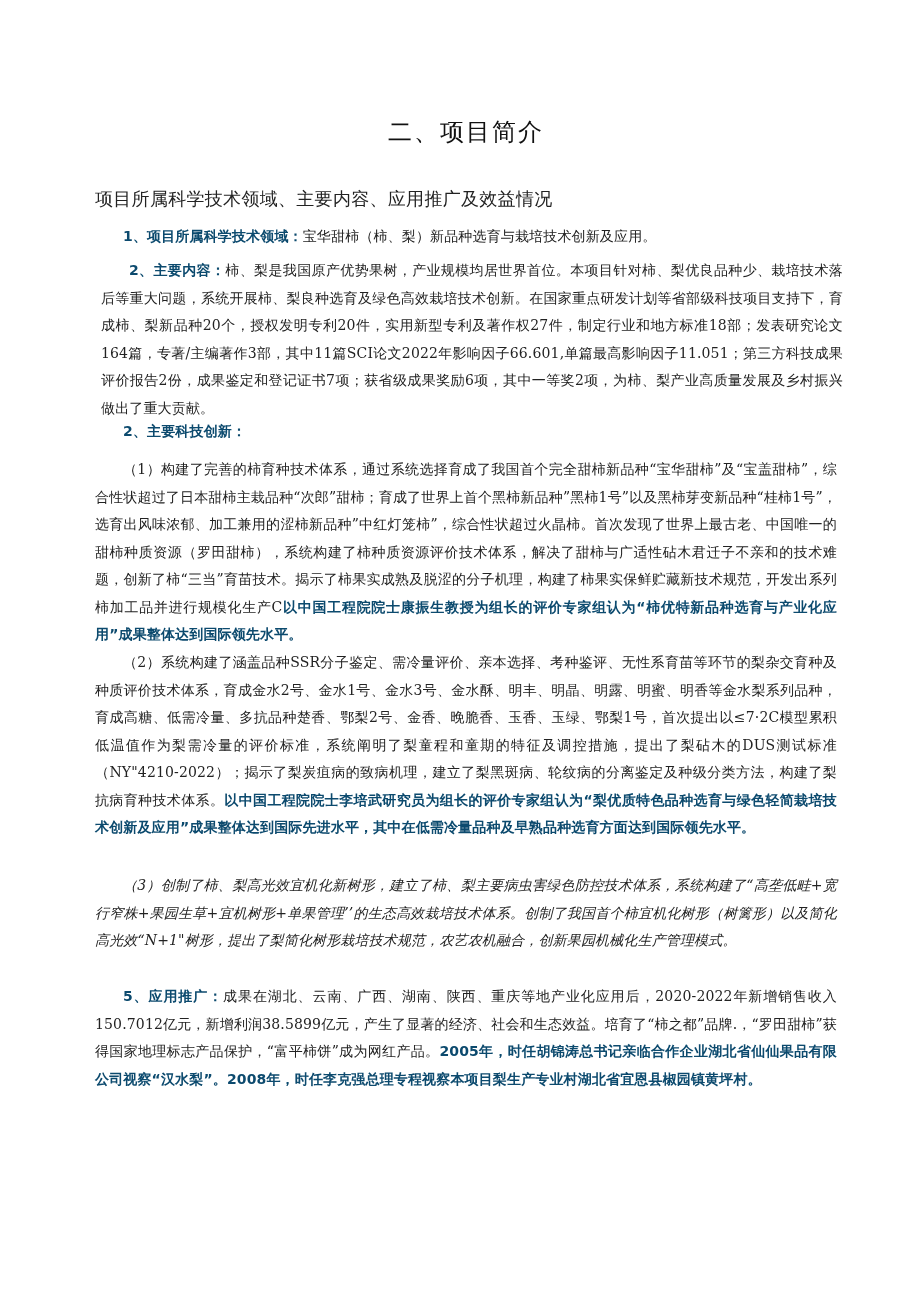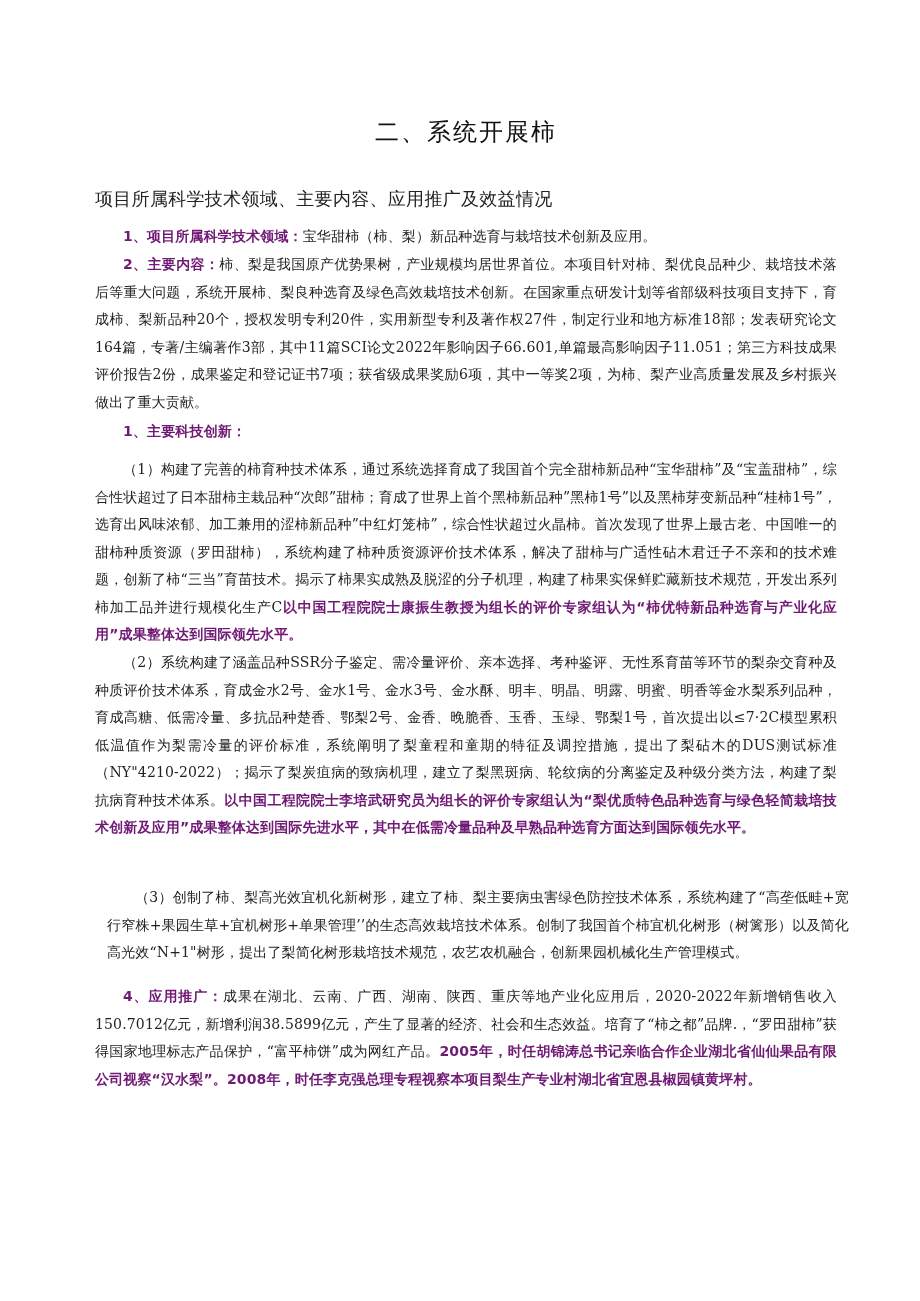--- a/index.html
+++ b/index.html
@@ -5,36 +5,36 @@
   html, body { margin: 0; padding: 0; background: #ffffff; }
   body { width: 920px; height: 1301px; position: relative; overflow: hidden;
          font-family: "DejaVu Serif", "Liberation Serif", serif; color: #1a1a1a; }
   .page { position: absolute; left: 95px; top: 0; width: 742px; }
   .title { position: absolute; left: 0; width: 742px; top: 116px; text-align: center;
            font-family: "DejaVu Sans", "Liberation Sans", sans-serif; font-size: 24px; letter-spacing: 2px; color: #111; }
   .subtitle { position: absolute; left: 0; top: 187px; font-size: 18px; letter-spacing: 0.3px; color: #222; }
   .para { position: absolute; left: 0; width: 742px; font-size: 14px; line-height: 27.5px;
           text-align: justify; text-indent: 28px; color: #222; letter-spacing: 0.15px; }
   .para.sub { text-indent: 28px; }
-  .b { font-family: "DejaVu Sans", "Liberation Sans", sans-serif; font-weight: bold; color: #701a75; }
+  .b { font-family: "DejaVu Sans", "Liberation Sans", sans-serif; font-weight: bold; color: #0c4a6e; }
 </style>
 </head>
 <body>
 
 <div class="page">
-  <div class="title">二、系统开展柿</div>
+  <div class="title">二、项目简介</div>
 
   <div class="subtitle">项目所属科学技术领域、主要内容、应用推广及效益情况</div>
 
   <p class="para" style="top:223px; margin:0;"><span class="b">1、项目所属科学技术领域：</span><span>宝华甜柿（柿、梨）新品种选育与栽培技术创新及应用。</span></p>
 
-  <p class="para" style="top:251px; margin:0;"><span class="b">2、主要内容：</span><span>柿、梨是我国原产优势果树，产业规模均居世界首位。本项目针对柿、梨优良品种少、栽培技术落后等重大问题，系统开展柿、梨良种选育及绿色高效栽培技术创新。在国家重点研发计划等省部级科技项目支持下，育成柿、梨新品种20个，授权发明专利20件，实用新型专利及著作权27件，制定行业和地方标准18部；发表研究论文164篇，专著/主编著作3部，其中11篇SCI论文2022年影响因子66.601,单篇最高影响因子11.051；第三方科技成果评价报告2份，成果鉴定和登记证书7项；获省级成果奖励6项，其中一等奖2项，为柿、梨产业高质量发展及乡村振兴做出了重大贡献。</span></p>
+  <p class="para" style="top:251px; margin:6px;"><span class="b">2、主要内容：</span><span>柿、梨是我国原产优势果树，产业规模均居世界首位。本项目针对柿、梨优良品种少、栽培技术落后等重大问题，系统开展柿、梨良种选育及绿色高效栽培技术创新。在国家重点研发计划等省部级科技项目支持下，育成柿、梨新品种20个，授权发明专利20件，实用新型专利及著作权27件，制定行业和地方标准18部；发表研究论文164篇，专著/主编著作3部，其中11篇SCI论文2022年影响因子66.601,单篇最高影响因子11.051；第三方科技成果评价报告2份，成果鉴定和登记证书7项；获省级成果奖励6项，其中一等奖2项，为柿、梨产业高质量发展及乡村振兴做出了重大贡献。</span></p>
 
-  <p class="para" style="top:418px; margin:0;"><span class="b">1、主要科技创新：</span></p>
+  <p class="para" style="top:418px; margin:0;"><span class="b">2、主要科技创新：</span></p>
 
   <p class="para sub" style="top:456px; margin:0;"><span>（1）构建了完善的柿育种技术体系，通过系统选择育成了我国首个完全甜柿新品种“宝华甜柿”及“宝盖甜柿”，综合性状超过了日本甜柿主栽品种“次郎”甜柿；育成了世界上首个黑柿新品种”黑柿1号”以及黑柿芽变新品种“桂柿1号”，选育出风味浓郁、加工兼用的涩柿新品种”中红灯笼柿”，综合性状超过火晶柿。首次发现了世界上最古老、中国唯一的甜柿种质资源（罗田甜柿），系统构建了柿种质资源评价技术体系，解决了甜柿与广适性砧木君迁子不亲和的技术难题，创新了柿“三当”育苗技术。揭示了柿果实成熟及脱涩的分子机理，构建了柿果实保鲜贮藏新技术规范，开发出系列柿加工品并进行规模化生产C</span><span class="b">以中国工程院院士康振生教授为组长的评价专家组认为“柿优特新品种选育与产业化应用”成果整体达到国际领先水平。</span></p>
 
   <p class="para sub" style="top:649px; margin:0;"><span>（2）系统构建了涵盖品种SSR分子鉴定、需冷量评价、亲本选择、考种鉴评、无性系育苗等环节的梨杂交育种及种质评价技术体系，育成金水2号、金水1号、金水3号、金水酥、明丰、明晶、明露、明蜜、明香等金水梨系列品种，育成高糖、低需冷量、多抗品种楚香、鄂梨2号、金香、晚脆香、玉香、玉绿、鄂梨1号，首次提出以≤7·2C模型累积低温值作为梨需冷量的评价标准，系统阐明了梨童程和童期的特征及调控措施，提出了梨砧木的DUS测试标准（NY"4210-2022）；揭示了梨炭疽病的致病机理，建立了梨黑斑病、轮纹病的分离鉴定及种级分类方法，构建了梨抗病育种技术体系。</span><span class="b">以中国工程院院士李培武研究员为组长的评价专家组认为“梨优质特色品种选育与绿色轻简栽培技术创新及应用”成果整体达到国际先进水平，其中在低需冷量品种及早熟品种选育方面达到国际领先水平。</span></p>
 
-  <p class="para sub" style="top:872px; margin:12px;"><span>（3）创制了柿、梨高光效宜机化新树形，建立了柿、梨主要病虫害绿色防控技术体系，系统构建了“高垄低畦+宽行窄株+果园生草+宜机树形+单果管理’’的生态高效栽培技术体系。创制了我国首个柿宜机化树形（树篱形）以及简化高光效“N+1"树形，提出了梨简化树形栽培技术规范，农艺农机融合，创新果园机械化生产管理模式。</span></p>
+  <p class="para sub" style="top:872px; margin:0;font-style:italic;"><span>（3）创制了柿、梨高光效宜机化新树形，建立了柿、梨主要病虫害绿色防控技术体系，系统构建了“高垄低畦+宽行窄株+果园生草+宜机树形+单果管理’’的生态高效栽培技术体系。创制了我国首个柿宜机化树形（树篱形）以及简化高光效“N+1"树形，提出了梨简化树形栽培技术规范，农艺农机融合，创新果园机械化生产管理模式。</span></p>
 
-  <p class="para" style="top:983px; margin:0;"><span class="b">4、应用推广：</span><span>成果在湖北、云南、广西、湖南、陕西、重庆等地产业化应用后，2020-2022年新增销售收入150.7012亿元，新增利润38.5899亿元，产生了显著的经济、社会和生态效益。培育了“柿之都”品牌.，“罗田甜柿”获得国家地理标志产品保护，“富平柿饼”成为网红产品。</span><span class="b">2005年，时任胡锦涛总书记亲临合作企业湖北省仙仙果品有限公司视察“汉水梨”。2008年，时任李克强总理专程视察本项目梨生产专业村湖北省宜恩县椒园镇黄坪村。</span></p>
+  <p class="para" style="top:983px; margin:0;"><span class="b">5、应用推广：</span><span>成果在湖北、云南、广西、湖南、陕西、重庆等地产业化应用后，2020-2022年新增销售收入150.7012亿元，新增利润38.5899亿元，产生了显著的经济、社会和生态效益。培育了“柿之都”品牌.，“罗田甜柿”获得国家地理标志产品保护，“富平柿饼”成为网红产品。</span><span class="b">2005年，时任胡锦涛总书记亲临合作企业湖北省仙仙果品有限公司视察“汉水梨”。2008年，时任李克强总理专程视察本项目梨生产专业村湖北省宜恩县椒园镇黄坪村。</span></p>
 </div>
 
 </body></html>

